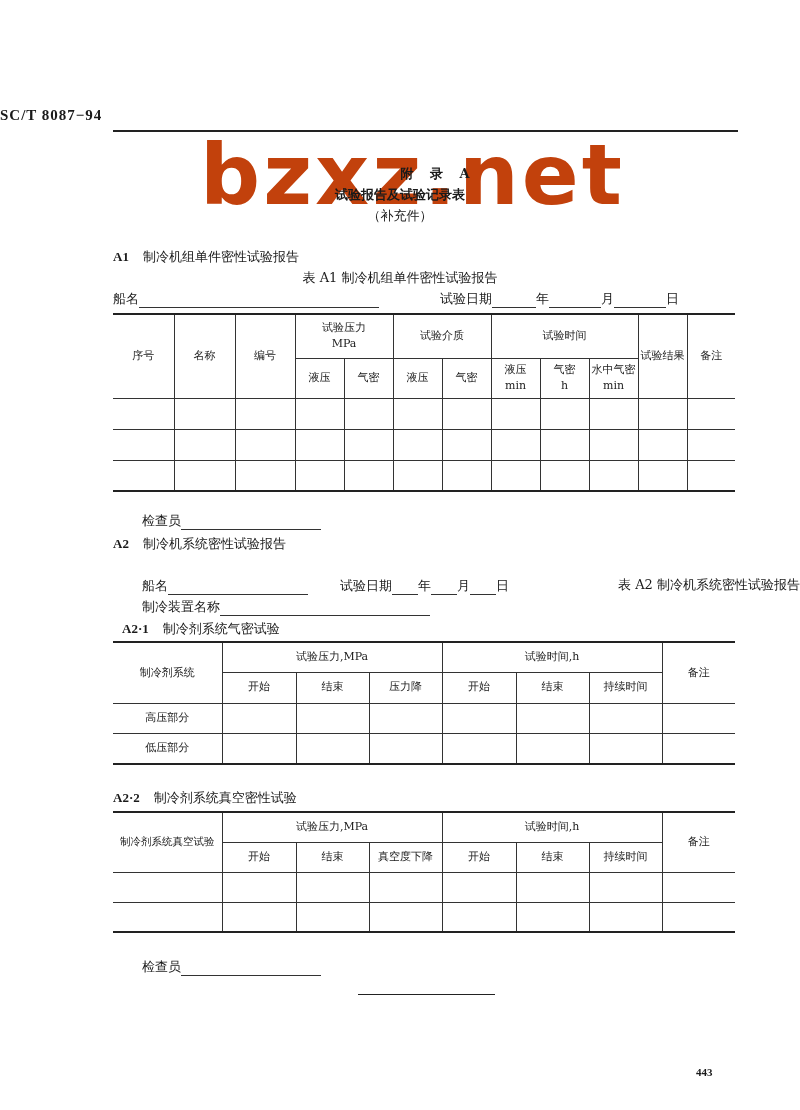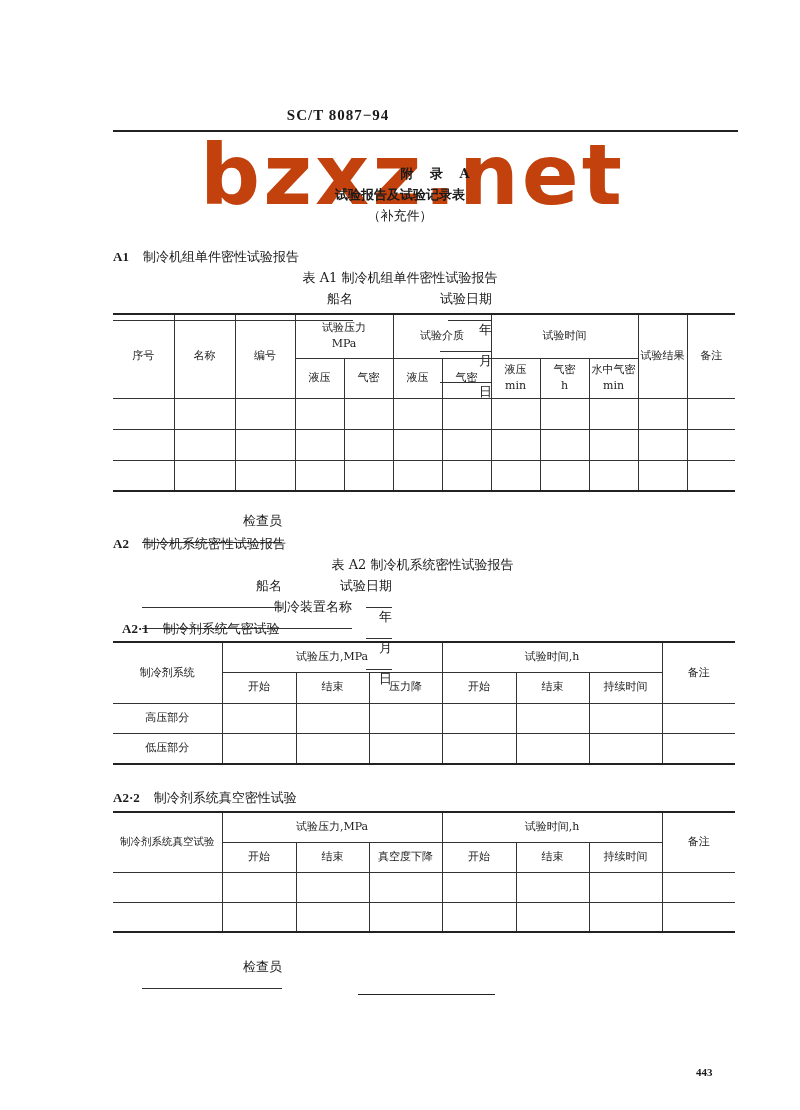--- a/index.html
+++ b/index.html
@@ -1,28 +1,28 @@
 <!DOCTYPE html>
 <html><head>
 <meta charset="utf-8">
 <style>
   html, body { margin:0; padding:0; background:#fff; }
   body { width:800px; height:1110px; position:relative; overflow:hidden;
          font-family:"DejaVu Serif","Liberation Serif",serif; color:#1a1a1a; }
   .abs { position:absolute; }
-  .std-code { left:0; width:676px; top:107px; text-align:center; font-size:15px; font-weight:bold; letter-spacing:1px; font-family:"Liberation Serif",serif; }
+  .std-code { left:0; width:676px; top:107px; font-size:15px; font-weight:bold; letter-spacing:1px; font-family:"Liberation Serif",serif; }
   .top-rule { left:113px; width:625px; top:130px; height:0; border-top:2px solid #222; }
   .watermark { left:200px; top:133px; font-family:"DejaVu Sans","Liberation Sans",sans-serif; font-size:84px; font-weight:bold; color:#c2410c; letter-spacing:3px; line-height:1; }
   .app-title { left:0; width:800px; top:165px; text-align:center; font-size:13px; font-weight:bold; letter-spacing:6px;padding-left:38px; }
   .app-sub { left:0; width:800px; top:186px; text-align:center; font-size:13px; font-weight:bold; }
   .app-note { left:0; width:800px; top:207px; text-align:center; font-size:13px; }
   .sec { font-size:13px; }
   .sec b { font-family:"Liberation Serif",serif; margin-right:14px; }
   .cap { left:0; width:800px; text-align:center; font-size:13px; }
-  .field { font-size:13px; display:flex; align-items:flex-end; white-space:nowrap;flex-direction:column; }
+  .field { font-size:13px; display:flex; align-items:flex-end; white-space:nowrap; }
   .blank { display:inline-block; border-bottom:1px solid #333; height:12px; }
   table.t { position:absolute; border-collapse:collapse; font-size:11px; table-layout:fixed; }
   table.t td { border:1px solid #333; text-align:center; vertical-align:middle; padding:0; line-height:1.5; }
   table.t { border-top:2px solid #222; border-bottom:2px solid #222; }
   table.t tr td:first-child { border-left:none; }
   table.t tr td:last-child { border-right:none; }
   .rule-end { left:358px; width:137px; top:994px; border-top:1.5px solid #222; height:0; }
   .page-no { left:696px; top:1066px; font-size:11px; font-weight:bold; font-family:"Liberation Serif",serif; }
 </style>
 </head>
@@ -135,21 +135,21 @@
   </table>
 
 <div class="abs field" style="left:142px; top:512px;">
   <span>检查员</span>
     <span class="blank" style="width:140px;"></span>
 </div>
 
 <div class="abs sec" style="left:113px; top:535px;">
   <b>A2</b><span>制冷机系统密性试验报告</span>
 </div>
-<div class="abs cap" style="top:556px; padding-left:45px; box-sizing:border-box;">表 A2 制冷机系统密性试验报告</div>
+<div class="abs cap" style="top:576px; padding-left:45px; box-sizing:border-box;text-align:right;">表 A2 制冷机系统密性试验报告</div>
 <div class="abs field" style="left:142px; top:577px;">
   <span>船名</span>
     <span class="blank" style="width:140px;"></span>
 </div>
 <div class="abs field" style="left:340px; top:577px;">
   <span>试验日期</span>
     <span class="blank" style="width:26px;"></span>
     <span>年</span>
     <span class="blank" style="width:26px;"></span>
     <span>月</span>

